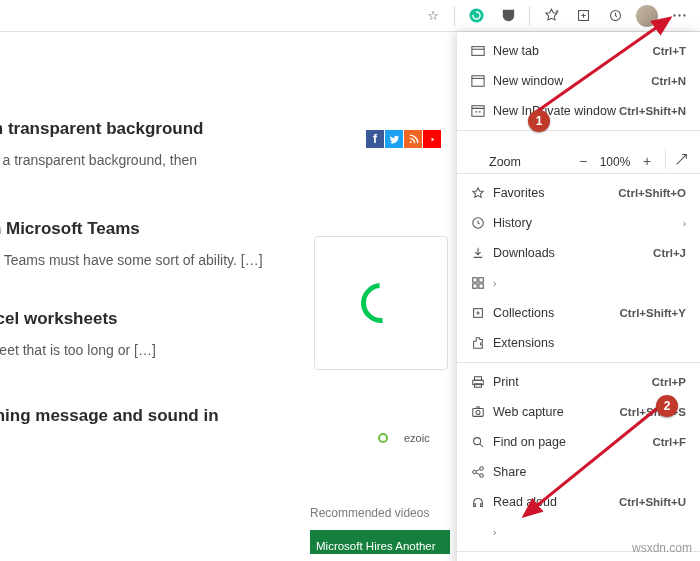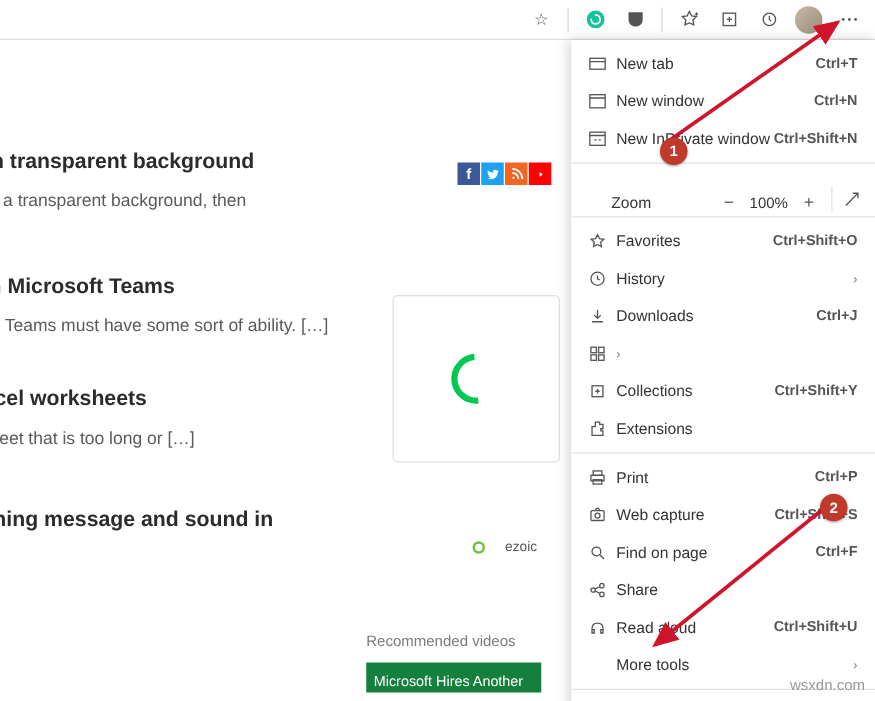--- a/index.html
+++ b/index.html
@@ -12,21 +12,21 @@
 .content { position: absolute; left: -45px; top: 48px; width: 500px; padding-right: 10px; }
 .article { margin-bottom: 36px; }
 .article h3 { font-size: 17px; font-weight: 700; color: #2b2b2b; margin-bottom: 10px; line-height: 1.3; }
 .article p { font-size: 14px; color: #5a5a5a; line-height: 1.55; }
 .social-row { position: absolute; top: 130px; left: 366px; display: flex; gap: 1px; }
 .sicon { width: 18px; height: 18px; display: flex; align-items: center; justify-content: center; color: #fff; font-size: 12px; font-weight: bold; }
 .spinner { position: absolute; top: 236px; left: 314px; width: 134px; height: 134px; border: 1px solid #e0e0e0; border-radius: 4px; display: flex; align-items: center; justify-content: center; }
 .spinner .arc { width: 40px; height: 40px; border: 5px solid transparent; border-top-color: #00c853; border-left-color: #00c853; border-radius: 50%; transform: rotate(-50deg); }
 .ezoic { position: absolute; top: 408px; left: 378px; font-size: 11px; color: #555; display: flex; align-items: center; gap: 16px; font-weight: 400; margin-top: 24px; }
 .ezc { width: 10px; height: 10px; border: 2px solid #6fbf44; border-radius: 50%; }
-.recvid { position: absolute; top: 506px; left: 293px; width: 140px; }
+.recvid { position: absolute; top: 506px; left: 310px; width: 140px; }
 .recvid-label { font-size: 12px; color: #7a7a7a; margin-bottom: 10px; }
 .recvid-tile { background: #15803d; color: #fff; padding: 10px 6px 2px; font-size: 11.5px; }
 .menu { position: absolute; top: 32px; right: 0; width: 243px; background: #fff; box-shadow: -2px 0 10px rgba(0,0,0,0.18); padding: 4px 0; }
 .mitem { display: flex; align-items: center; height: 30px; padding: 0 14px 0 14px; font-size: 12.5px; color: #333; }
 .mitem .icn { width: 22px; display: flex; align-items: center; justify-content: flex-start; color: #555; }
 .mitem .icn svg { width: 14px; height: 14px; }
 .mitem .lbl { flex: 1; }
 .mitem .sc { font-size: 11.5px; color: #555; font-weight: bold; }
 .mitem .chev { color: #777; font-size: 10px; }
 .msep { height: 1px; background: #e2e2e2; margin: 4px 0; }
@@ -290,21 +290,20 @@
     <span class="icn">
         <svg viewBox="0 0 16 16" fill="none" stroke="#555" stroke-width="1.2">
           <path d="M3 12V9c0-3 2-5 5-5s5 2 5 5v3M3 10h2v3H3zM11 10h2v3h-2z"></path>
         </svg>
       </span>
     <span class="lbl">Read aloud</span>
     <span class="sc">Ctrl+Shift+U</span>
   </div>
   <div class="mitem">
     <span class="icn"></span>
-    <span class="lbl">More tools</span>
     <span class="chev">›</span>
   </div>
   <div class="msep"></div>
   <div class="mitem">
     
     
   </div>
 
 </div>
 

